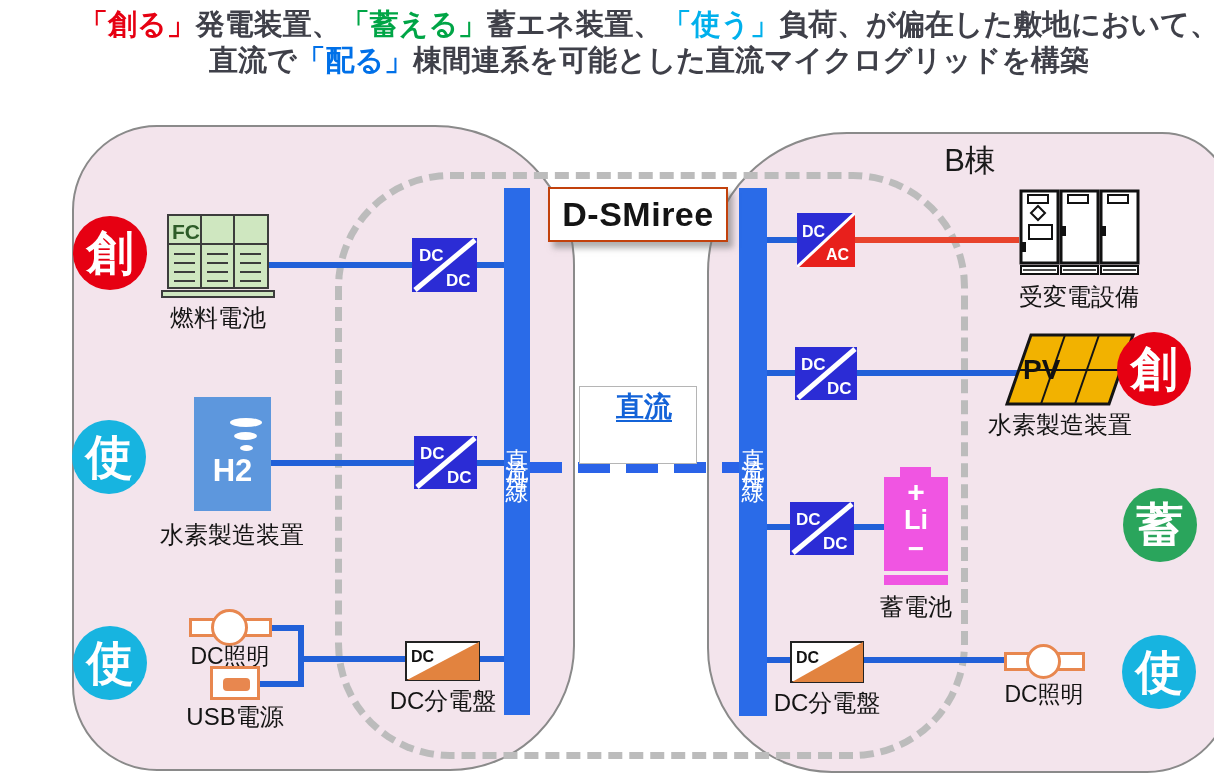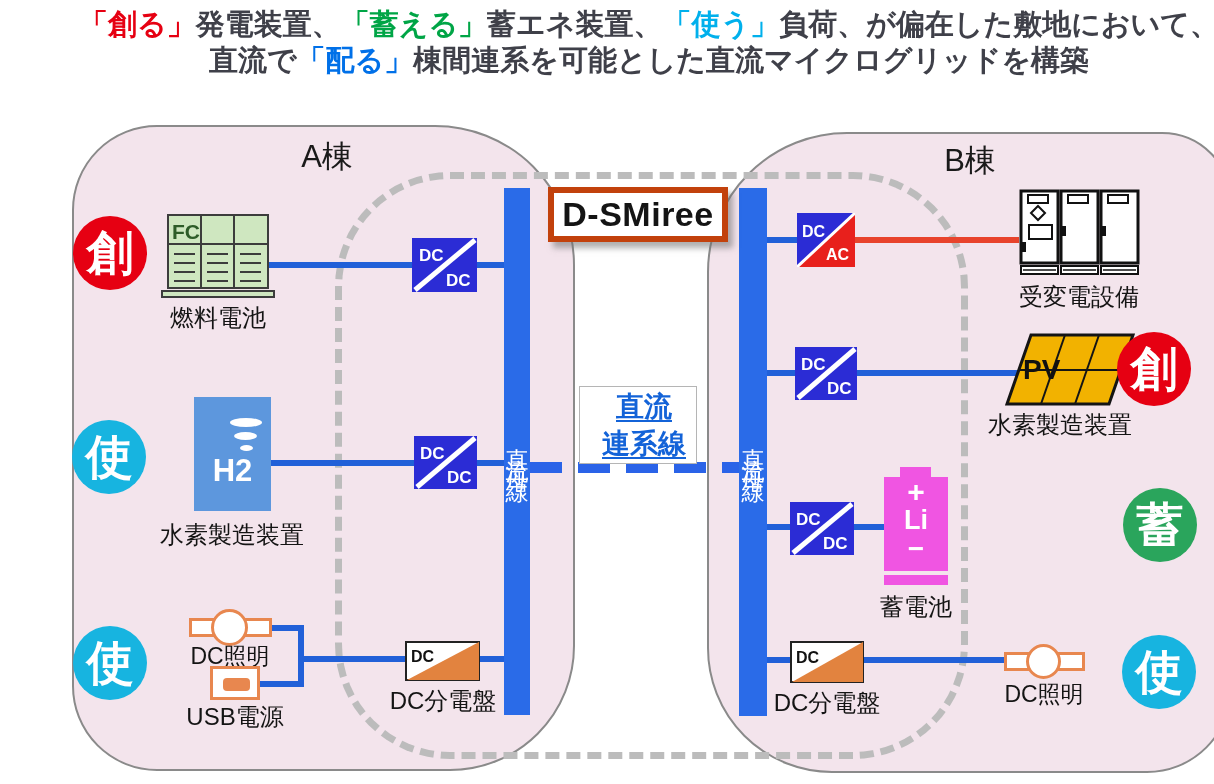--- a/index.html
+++ b/index.html
@@ -15,21 +15,21 @@
   .c-blue{color:#0070e8;} .c-dark{color:#3f4049;}
   
   .building{position:absolute;background:#f3e4ec;border:2px solid #8a8a8a;box-sizing:border-box;}
   #building-a{left:30px;top:125px;width:503px;height:646px;border-radius:85px 140px 125px 85px;}
   #building-b{left:665px;top:132px;width:525px;height:641px;border-radius:140px 70px 85px 125px;}
   .building-name{position:absolute;font-size:31px;font-weight:500;color:#1a1a1a;text-align:center;}
   
   #dsmiree-boundary{left:293px;top:172px;width:633px;height:587px;border:7px dashed #bcbcbc;
     border-radius:115px;box-sizing:border-box;}
   
-  #logo{left:506px;top:187px;width:180px;height:55px;background:#ffffff;border:6px solid #c2410c;
+  #logo{left:506px;top:187px;width:180px;height:55px;background:#ffffff;border:2px solid #c2410c;
     box-shadow:5px 6px 6px rgba(110,110,110,.55);display:flex;align-items:center;justify-content:center;
     font-size:34px;font-weight:bold;color:#141414;letter-spacing:.5px;box-sizing:border-box;}
   
   .bus{position:absolute;background:#2a6be8;display:flex;align-items:center;justify-content:center;}
   #bus-a{left:462px;top:188px;width:26px;height:527px;}
   #bus-b{left:697px;top:188px;width:28px;height:528px;}
   .bus-label{writing-mode:vertical-rl;text-orientation:upright;color:#ffffff;
     font-size:23px;letter-spacing:11px;line-height:1;}
   
   #link-label{left:537px;top:386px;width:118px;height:78px;background:#ffffff;border:1px solid #b5b5b5;
@@ -70,21 +70,20 @@
     <div>
       <span class="c-red">「創る」</span><span class="c-dark">発電装置、</span><span class="c-green">「蓄える」</span><span class="c-dark">蓄エネ装置、</span><span class="c-cyan">「使う」</span><span class="c-dark">負荷、が偏在した敷地において、</span>
     </div>
     <div>
       <span class="c-dark">直流で</span><span class="c-blue">「配る」</span><span class="c-dark">棟間連系を可能とした直流マイクログリッドを構築</span>
     </div>
   </div>
 
   <div class="building" id="building-a"></div>
   <div class="building" id="building-b"></div>
-  <div class="building-name" style="left:225px;top:136px;width:120px;">A棟</div>
   <div class="building-name" style="left:868px;top:140px;width:120px;">B棟</div>
 
   <div class="abs" id="dsmiree-boundary"></div>
 
   <div class="wire" style="left:225px;top:262px;width:147px;height:6px;"></div>
   <div class="wire" style="left:433px;top:262px;width:31px;height:6px;"></div>
   <div class="wire" style="left:227px;top:460px;width:147px;height:6px;"></div>
   <div class="wire" style="left:433px;top:460px;width:31px;height:6px;"></div>
   <div class="wire" style="left:228px;top:625px;width:34px;height:6px;"></div>
   <div class="wire" style="left:256px;top:625px;width:6px;height:62px;"></div>
@@ -97,21 +96,20 @@
   <div class="wire" style="left:723px;top:370px;width:32px;height:6px;"></div>
   <div class="wire" style="left:813px;top:370px;width:167px;height:6px;"></div>
   <div class="wire" style="left:723px;top:524px;width:27px;height:6px;"></div>
   <div class="wire" style="left:810px;top:524px;width:34px;height:6px;"></div>
   <div class="wire" style="left:723px;top:657px;width:27px;height:6px;"></div>
   <div class="wire" style="left:820px;top:657px;width:144px;height:6px;"></div>
 
   <div class="abs" id="link-dash"></div>
   <div class="abs" id="link-label">
     <span>直流</span>
-    <span>連系線</span>
   </div>
 
   <div class="bus" id="bus-a">
     <div class="bus-label">直流母線</div>
   </div>
   <div class="bus" id="bus-b">
     <div class="bus-label">直流母線</div>
   </div>
 
   <div class="abs" id="logo">D-SMiree</div>

